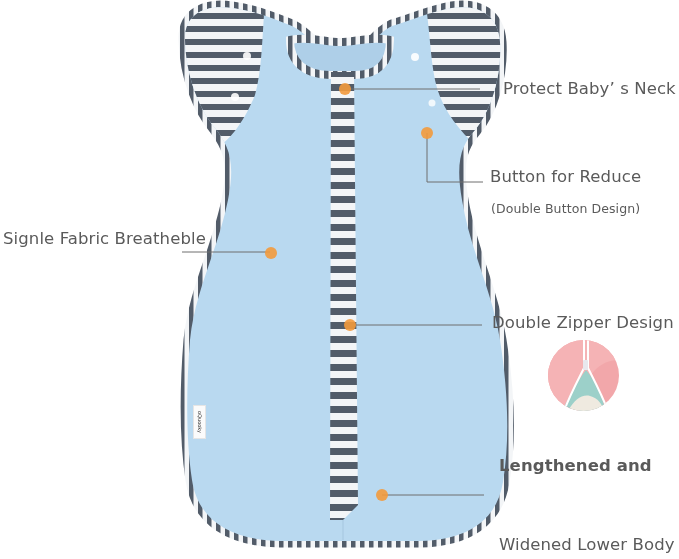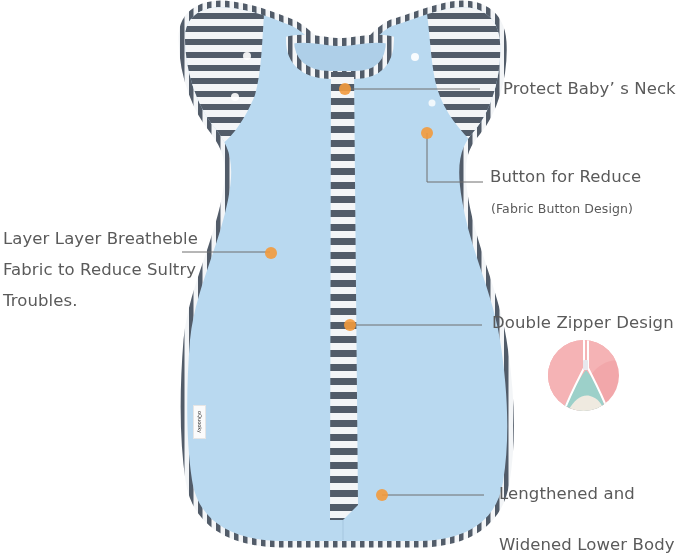--- a/index.html
+++ b/index.html
@@ -80,29 +80,27 @@
 
   <div style="position:absolute;left:339px;top:83px;width:12px;height:12px;"></div>
   <div style="position:absolute;left:421px;top:127px;width:12px;height:12px;"></div>
   <div style="position:absolute;left:265px;top:247px;width:12px;height:12px;"></div>
   <div style="position:absolute;left:344px;top:319px;width:12px;height:12px;"></div>
   <div style="position:absolute;left:376px;top:489px;width:12px;height:12px;"></div>
 
   <div class="lbl big" style="left:503px;top:79px;">Protect Baby’ s Neck</div>
 
   <div class="lbl big" style="left:490px;top:167px;">Button for Reduce</div>
-  <div class="lbl small" style="left:491px;top:201px;">(Fabric Button Design)</div>
+  <div class="lbl small" style="left:491px;top:201px;">(Double Button Design)</div>
 
-  <div class="lbl left" style="left:3px;top:223px;">Layer Layer Breatheble</div>
-  <div class="lbl left" style="left:3px;top:254px;">Fabric to Reduce Sultry</div>
-  <div class="lbl left" style="left:3px;top:285px;">Troubles.</div>
+  <div class="lbl left" style="left:3px;top:223px;">Signle Fabric Breatheble</div>
 
   <div class="lbl big" style="left:492px;top:313px;text-align:center;">Double Zipper Design</div>
 
-  <div class="lbl big" style="left:499px;top:484px;">Lengthened and</div>
+  <div class="lbl big" style="left:499px;top:456px;font-weight:bold;">Lengthened and</div>
   <div class="lbl big" style="left:499px;top:500px;margin-top:35px;">Widened Lower Body</div>
 
   <div class="inset">
     <svg width="71" height="71" viewBox="0 0 71 71" xmlns="http://www.w3.org/2000/svg">
       <rect width="71" height="71" fill="#f2a7aa"></rect>
       <path d="M0,0 L71,0 L71,20 C55,20 45,30 40,40 L30,71 L0,71 Z" fill="#f5b3b5"></path>
       <path d="M38,30 C45,38 52,50 58,71 L14,71 C22,55 30,40 38,30 Z" fill="#9cd0c9"></path>
       <path d="M20,71 C26,60 34,54 42,56 C50,58 54,64 56,71 Z" fill="#efeae0"></path>
       <path d="M36,0 L36,28 C30,40 22,55 16,71" stroke="#ffffff" stroke-width="2" fill="none"></path>
       <path d="M40,0 L40,28 C46,40 54,55 60,71" stroke="#ffffff" stroke-width="2" fill="none"></path>

